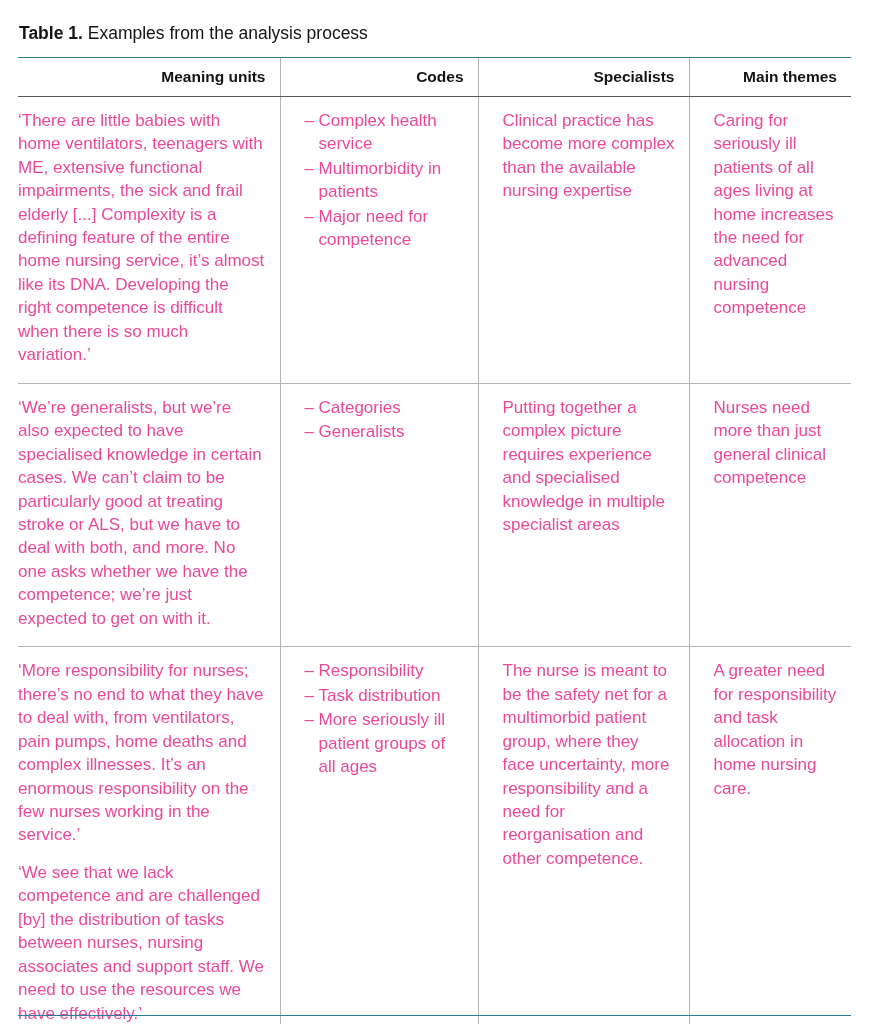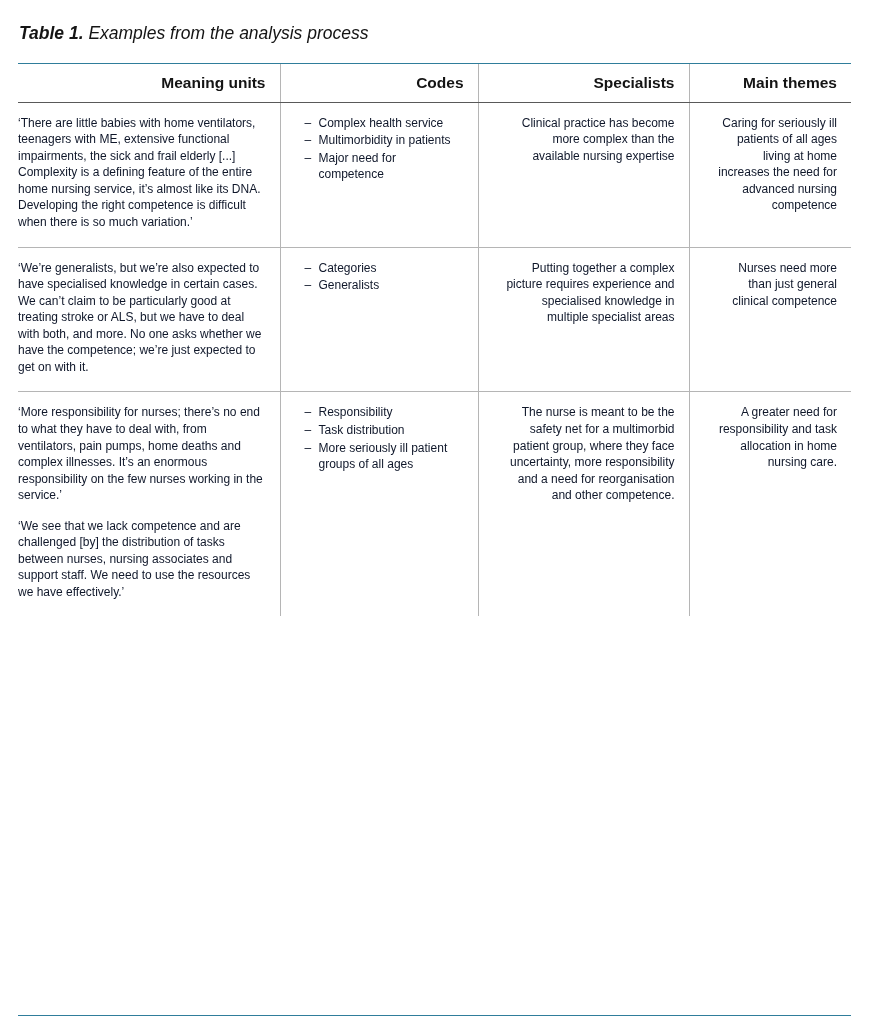--- a/index.html
+++ b/index.html
@@ -17,24 +17,23 @@
   .page {
     width: 869px;
     height: 1024px;
     box-sizing: border-box;
     padding: 22px 18px 0 18px;
     position: relative;
   }
   .caption {
     font-size: 17.5px;
     line-height: 1.3;
-    margin: 0 0 18px 0;
+    margin: 0 0 12px 0;
     padding-left: 1px;
     color: #141414;
-    font-style: italic;
   }
   .caption .cap-label {
     font-weight: bold;
   }
   .caption .cap-text {
     font-weight: normal;
   }
   .rule-top {
     border-top: 1.6px solid #2f7d9b;
     width: 100%;
@@ -67,25 +66,25 @@
     vertical-align: bottom;
     color: #141414;
   }
   table.tbl th.col-sep,
   table.tbl td.col-sep {
     border-left: 1px solid #b5b5b5;
     padding-left: 24px;
   }
   table.tbl td {
     vertical-align: top;
-    font-size: 12px;
+    font-size: 17px;
     line-height: 1.38;
     padding: 12px 14px 16px 0;
     border-bottom: 1px solid #b5b5b5;
-    color: #0f172a;
+    color: #ec4899;
   }
   table.tbl tr.last-row td {
     border-bottom: none;
   }
   .quote-p {
     margin: 0 0 14px 0;
   }
   .quote-p:last-child {
     margin-bottom: 0;
   }
@@ -100,21 +99,20 @@
     margin: 0 0 1px 0;
   }
   ul.codelist li::before {
     content: "\2013";
     position: absolute;
     left: 0;
     top: 0;
   }
   .cell-text {
     margin: 0;
-    text-align: right;
   }
 </style>
 </head>
 <body>
 
 <div class="page">
 
   <p class="caption">
     <span class="cap-label">Table 1.</span>
     <span class="cap-text">Examples from the analysis process</span>

